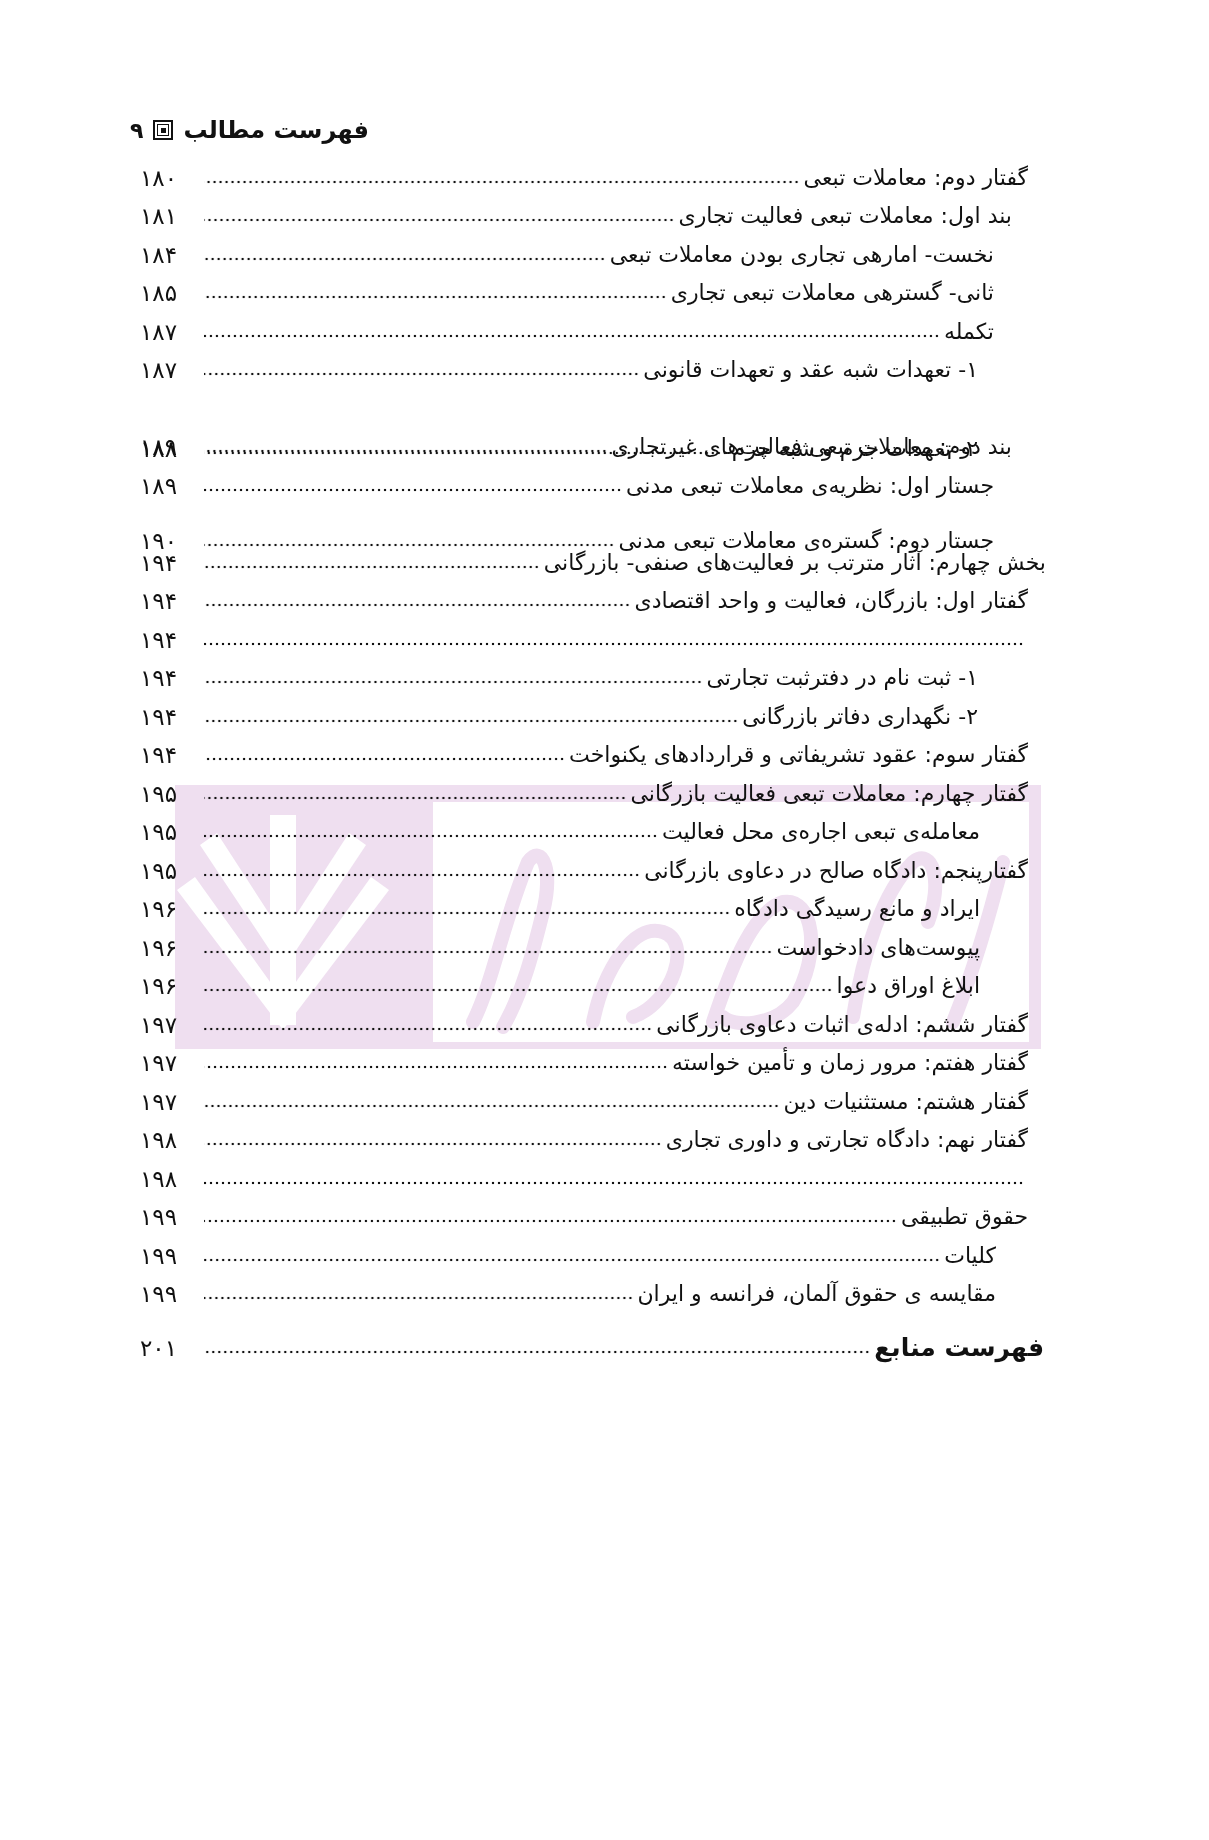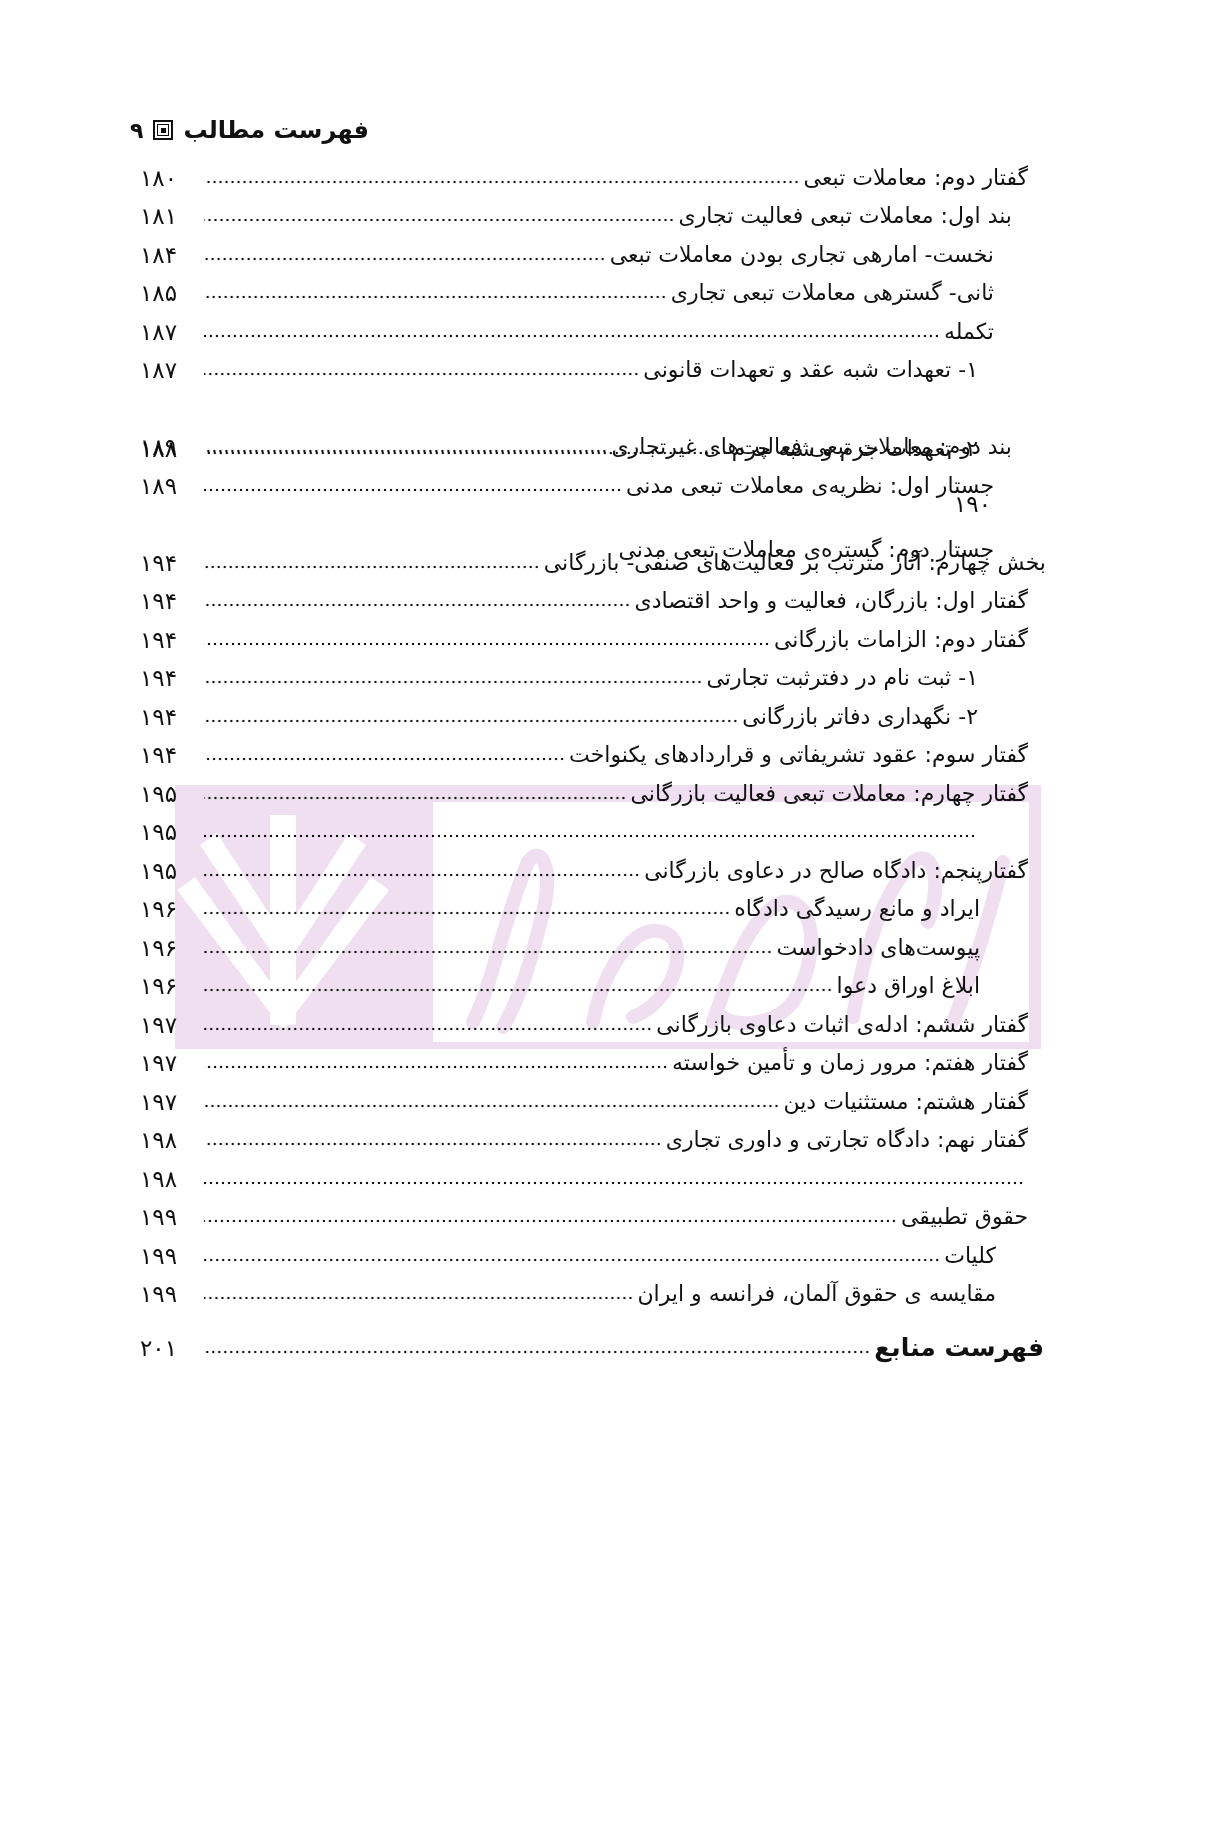--- a/index.html
+++ b/index.html
@@ -207,39 +207,38 @@
     <div class="toc-row" style="top:429px; width:872px;">
       <span class="pg">۱۸۹</span>
       <span class="leader"></span>
       <span class="lbl">بند دوم: معاملات تبعی فعالیت‌های غیرتجاری</span>
     </div>
     <div class="toc-row" style="top:468px; width:854px;">
       <span class="pg">۱۸۹</span>
       <span class="leader"></span>
       <span class="lbl">جستار اول: نظریه‌ی معاملات تبعی مدنی</span>
     </div>
-    <div class="toc-row" style="top:486px; width:854px;flex-direction:column;">
+    <div class="toc-row" style="top:523px; width:854px;">
       <span class="pg">۱۹۰</span>
       <span class="leader"></span>
       <span class="lbl">جستار دوم: گستره‌ی معاملات تبعی مدنی</span>
     </div>
     <div class="toc-row" style="top:545px; width:906px;">
       <span class="pg">۱۹۴</span>
       <span class="leader"></span>
       <span class="lbl">بخش چهارم: آثار مترتب بر فعالیت‌های صنفی- بازرگانی</span>
     </div>
     <div class="toc-row" style="top:583px; width:888px;">
       <span class="pg">۱۹۴</span>
       <span class="leader"></span>
       <span class="lbl">گفتار اول: بازرگان، فعالیت و واحد اقتصادی</span>
     </div>
     <div class="toc-row" style="top:622px; width:888px;">
       <span class="pg">۱۹۴</span>
       <span class="leader"></span>
-      <span class="lbl">گفتار دوم: الزامات بازرگانی</span>
     </div>
     <div class="toc-row" style="top:660px; width:838px;">
       <span class="pg">۱۹۴</span>
       <span class="leader"></span>
       <span class="lbl">۱- ثبت نام در دفترثبت تجارتی</span>
     </div>
     <div class="toc-row" style="top:699px; width:838px;">
       <span class="pg">۱۹۴</span>
       <span class="leader"></span>
       <span class="lbl">۲- نگهداری دفاتر بازرگانی</span>
@@ -250,20 +249,21 @@
       <span class="lbl">گفتار سوم: عقود تشریفاتی و قراردادهای یکنواخت</span>
     </div>
     <div class="toc-row" style="top:776px; width:888px;">
       <span class="pg">۱۹۵</span>
       <span class="leader"></span>
       <span class="lbl">گفتار چهارم: معاملات تبعی فعالیت بازرگانی</span>
     </div>
     <div class="toc-row" style="top:814px; width:840px;">
       <span class="pg">۱۹۵</span>
       <span class="leader"></span>
+      <span class="lbl">معامله‌ی تبعی اجاره‌ی محل فعالیت</span>
     </div>
     <div class="toc-row" style="top:853px; width:888px;">
       <span class="pg">۱۹۵</span>
       <span class="leader"></span>
       <span class="lbl">گفتارپنجم: دادگاه صالح در دعاوی بازرگانی</span>
     </div>
     <div class="toc-row" style="top:891px; width:840px;">
       <span class="pg">۱۹۶</span>
       <span class="leader"></span>
       <span class="lbl">ایراد و مانع رسیدگی دادگاه</span>

